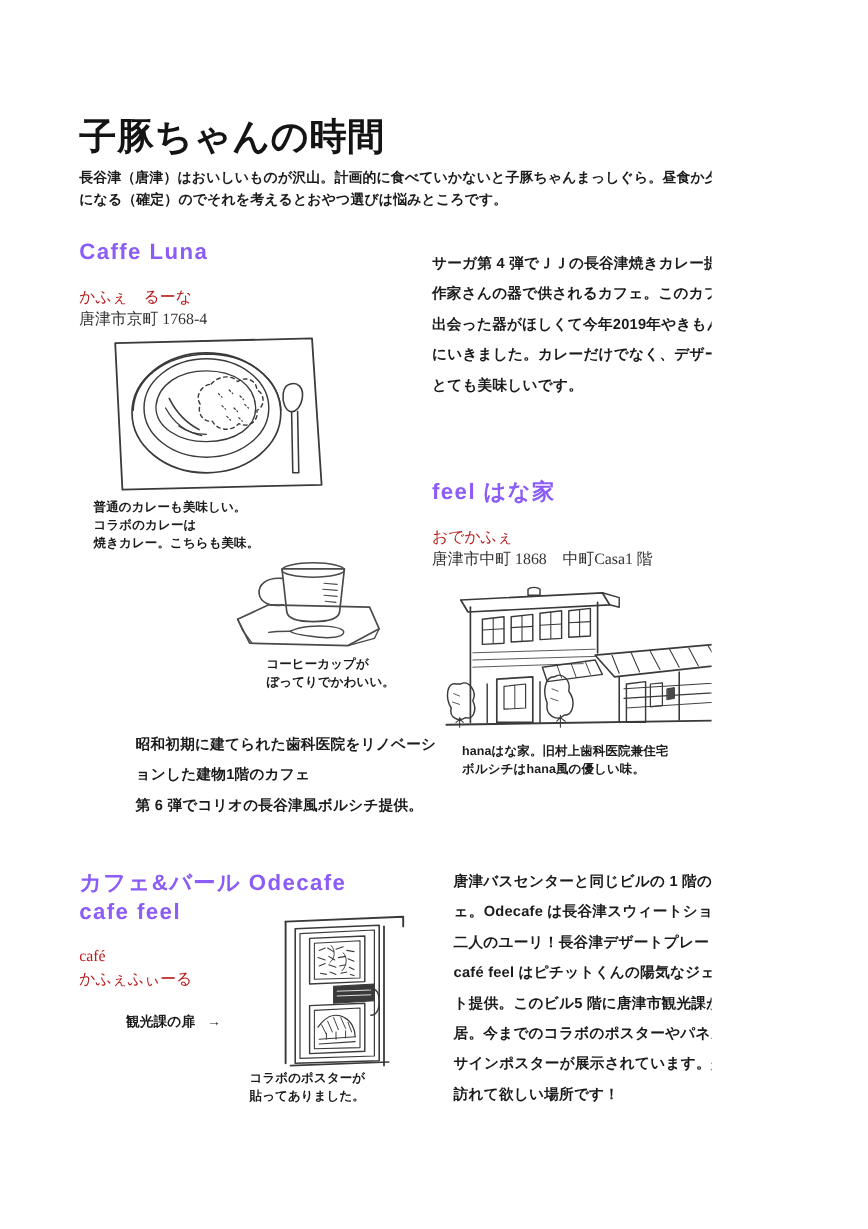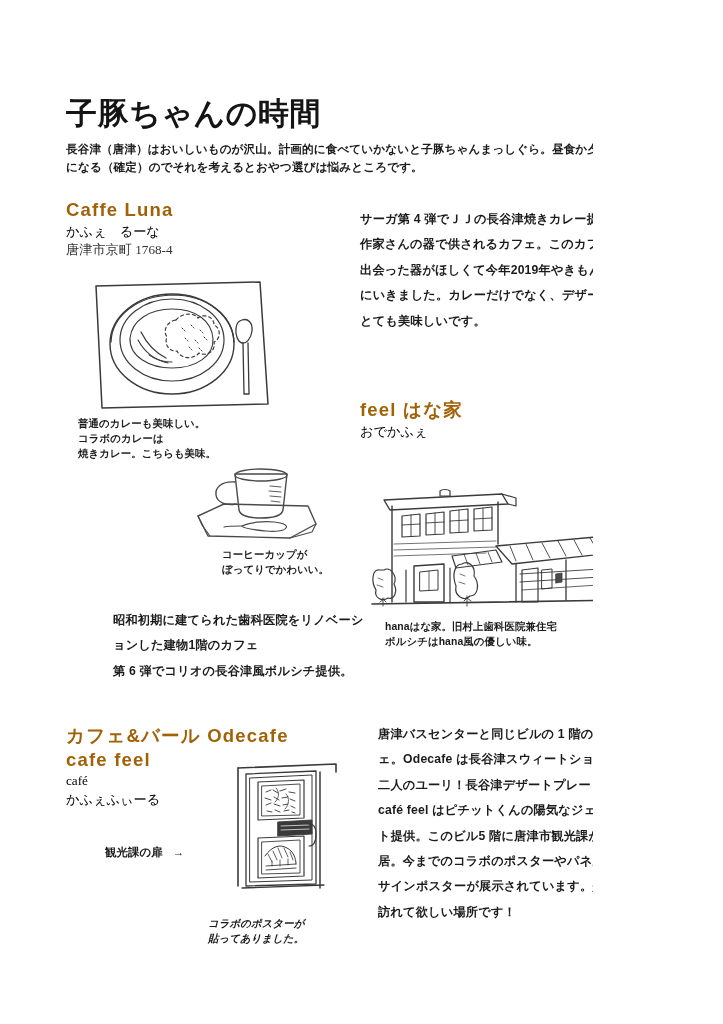--- a/index.html
+++ b/index.html
@@ -45,30 +45,30 @@
     letter-spacing: 0.1px;
     color: #1b1b1b;
   }
 
   
   .shop-name {
     font-size: 18.5px;
     font-weight: bold;
     line-height: 1.28;
     letter-spacing: 1.2px;
-    color: #a16207;
+    color: #8b5cf6;
     white-space: nowrap;
   }
   .shop-name.two-line { white-space: normal; width: 270px; }
   .shop-reading {
     font-family: "Liberation Serif", "DejaVu Serif", serif;
     font-size: 13.2px;
     line-height: 1.42;
-    color: #000000;
-    margin-top: 1px;
+    color: #b91c1c;
+    margin-top: 17px;
     white-space: pre;
   }
   .shop-addr {
     font-family: "Liberation Serif", "DejaVu Serif", serif;
     font-size: 13.2px;
     line-height: 1.42;
     color: #333333;
     white-space: pre;
   }
 
@@ -95,21 +95,21 @@
   .sec1-cap   { position: absolute; left: 78px;  top: 417px; }
 
   .sec2-head  { position: absolute; left: 360px; top: 398px; }
   .sec2-cup-cap { position: absolute; left: 222px; top: 548px; }
   .sec2-left  { position: absolute; left: 113px; top: 608px; width: 252px; }
   .sec2-cap   { position: absolute; left: 385px; top: 620px; }
 
   .sec3-head  { position: absolute; left: 66px;  top: 724px; }
   .sec3-right { position: absolute; left: 378px; top: 722px; width: 250px; }
   .sec3-cap-door { position: absolute; left: 105px; top: 828px; font-size: 11.4px; }
-  .sec3-cap-poster { position: absolute; left: 208px; top: 917px; font-style: italic; }
+  .sec3-cap-poster { position: absolute; left: 208px; top: 893px; }
 
   .page-number {
     position: absolute;
     left: 0;
     top: 963px;
     width: 723px;
     text-align: right;
     font-size: 12.6px;
     color: #4d7c0f;
   }
@@ -167,20 +167,21 @@
     </svg>
   </div>
 
   <div class="caption sec1-cap">普通のカレーも美味しい。
 コラボのカレーは
 焼きカレー。こちらも美味。</div>
 
   <div class="sec2-head">
     <div class="shop-name">feel はな家</div>
     <div class="shop-reading">おでかふぇ</div>
+    <div class="shop-addr">唐津市中町 1868　中町Casa1 階</div>
   </div>
 
   <div class="illus" id="illus-cup">
     <svg width="135" height="80" viewBox="0 0 135 80" fill="none" stroke="#4a4a4a" stroke-width="1.3" stroke-linecap="round" stroke-linejoin="round">
 
       <path d="M8 48 L34 36 L118 38 L126 56 L100 70 L18 68 Z" stroke-width="1.4"></path>
       <path d="M8 48 L12 57 L20 68" stroke-width="1.1"></path>
       <path d="M126 56 L122 64 L100 70" stroke-width="1.1"></path>
 
       <path d="M45 6 L97 6 L93 42 C92 47 84 50 71 50 C58 50 50 47 49 42 Z" stroke-width="1.4"></path>

